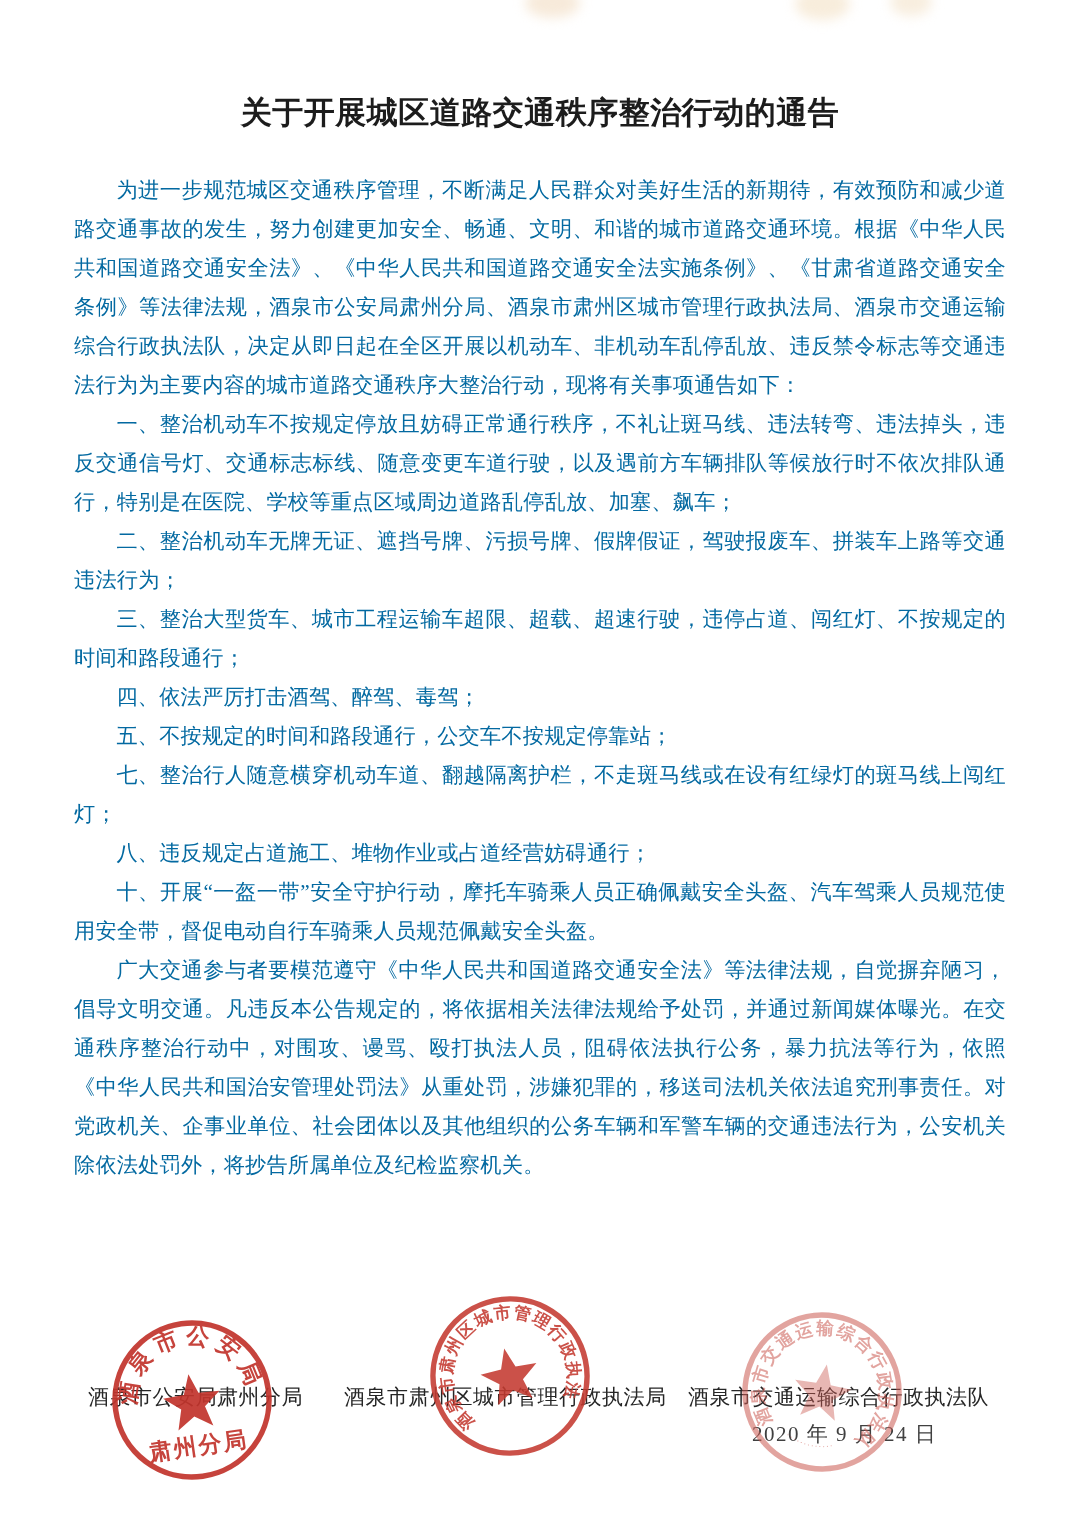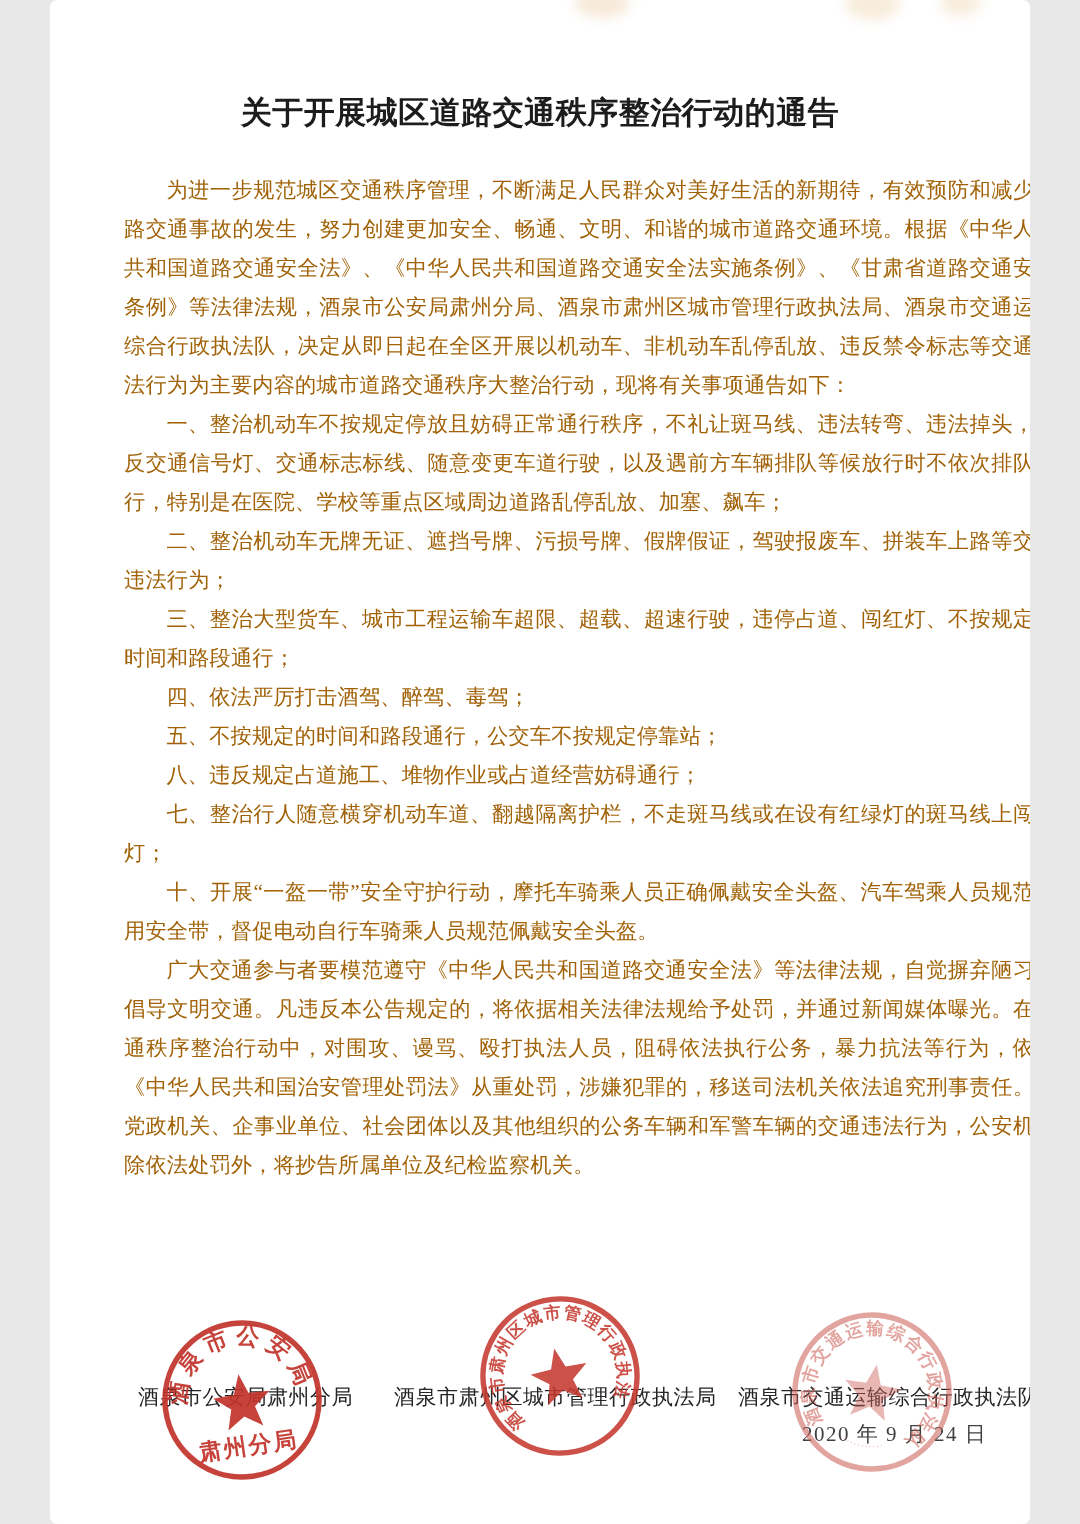--- a/index.html
+++ b/index.html
@@ -1,42 +1,41 @@
 <!DOCTYPE html>
 <html><head>
 <meta charset="utf-8">
 <style>
   html,body{margin:0;padding:0;background:#e8e8e8;}
   .page{
     position:relative;
-    width:980px;height:1524px;
+    width:1080px;height:1524px;
     margin:0 auto;
     background:#ffffff;
     font-family:"Liberation Serif","DejaVu Serif",serif;
     color:#222222;
     overflow:hidden;
-    border-radius:7px;
   }
   
   .artifact{position:absolute;border-radius:50%;filter:blur(6px);pointer-events:none;}
   .a1{left:525px;top:-12px;width:55px;height:30px;background:rgba(246,232,214,.9);}
   .a2{left:795px;top:-12px;width:55px;height:32px;background:rgba(247,235,216,.9);}
   .a3{left:890px;top:-12px;width:42px;height:28px;background:rgba(247,236,220,.9);}
 
   .title{
     position:absolute;top:92px;left:0;right:0;
     margin:0;text-align:center;
     font-size:31px;font-weight:700;letter-spacing:0.5px;color:#1c1c1c;
   }
   .body{
     position:absolute;left:74px;top:171px;width:932px;
   }
   .body p{
     margin:0;text-indent:2em;text-align:justify;
-    font-size:21.2px;line-height:39px;letter-spacing:0.2px;color:#a16207;
+    font-size:21.2px;line-height:39px;letter-spacing:0.2px;color:#0369a1;
   }
 
   .sig-row span{
     position:absolute;font-size:21px;letter-spacing:0.5px;color:#262626;white-space:nowrap;
   }
   .sig-1{left:88px;top:1383px;}
   .sig-2{left:344px;top:1383px;}
   .sig-3{left:688px;top:1383px;}
   .date{
     position:absolute;left:752px;top:1420px;
@@ -60,22 +59,22 @@
 
   <h1 class="title">关于开展城区道路交通秩序整治行动的通告</h1>
 
   <div class="body">
     <p>为进一步规范城区交通秩序管理，不断满足人民群众对美好生活的新期待，有效预防和减少道路交通事故的发生，努力创建更加安全、畅通、文明、和谐的城市道路交通环境。根据《中华人民共和国道路交通安全法》、《中华人民共和国道路交通安全法实施条例》、《甘肃省道路交通安全条例》等法律法规，酒泉市公安局肃州分局、酒泉市肃州区城市管理行政执法局、酒泉市交通运输综合行政执法队，决定从即日起在全区开展以机动车、非机动车乱停乱放、违反禁令标志等交通违法行为为主要内容的城市道路交通秩序大整治行动，现将有关事项通告如下：</p>
     <p>一、整治机动车不按规定停放且妨碍正常通行秩序，不礼让斑马线、违法转弯、违法掉头，违反交通信号灯、交通标志标线、随意变更车道行驶，以及遇前方车辆排队等候放行时不依次排队通行，特别是在医院、学校等重点区域周边道路乱停乱放、加塞、飙车；</p>
     <p>二、整治机动车无牌无证、遮挡号牌、污损号牌、假牌假证，驾驶报废车、拼装车上路等交通违法行为；</p>
     <p>三、整治大型货车、城市工程运输车超限、超载、超速行驶，违停占道、闯红灯、不按规定的时间和路段通行；</p>
     <p>四、依法严厉打击酒驾、醉驾、毒驾；</p>
     <p>五、不按规定的时间和路段通行，公交车不按规定停靠站；</p>
+    <p>七、整治行人随意横穿机动车道、翻越隔离护栏，不走斑马线或在设有红绿灯的斑马线上闯红灯；</p>
     <p>八、违反规定占道施工、堆物作业或占道经营妨碍通行；</p>
-    <p>七、整治行人随意横穿机动车道、翻越隔离护栏，不走斑马线或在设有红绿灯的斑马线上闯红灯；</p>
     <p>十、开展“一盔一带”安全守护行动，摩托车骑乘人员正确佩戴安全头盔、汽车驾乘人员规范使用安全带，督促电动自行车骑乘人员规范佩戴安全头盔。</p>
     <p>广大交通参与者要模范遵守《中华人民共和国道路交通安全法》等法律法规，自觉摒弃陋习，倡导文明交通。凡违反本公告规定的，将依据相关法律法规给予处罚，并通过新闻媒体曝光。在交通秩序整治行动中，对围攻、谩骂、殴打执法人员，阻碍依法执行公务，暴力抗法等行为，依照《中华人民共和国治安管理处罚法》从重处罚，涉嫌犯罪的，移送司法机关依法追究刑事责任。对党政机关、企事业单位、社会团体以及其他组织的公务车辆和军警车辆的交通违法行为，公安机关除依法处罚外，将抄告所属单位及纪检监察机关。</p>
   </div>
 
   <div class="sig-row">
     <span class="sig-1">酒泉市公安局肃州分局</span>
     <span class="sig-2">酒泉市肃州区城市管理行政执法局</span>
     <span class="sig-3">酒泉市交通运输综合行政执法队</span>
   </div>
 

